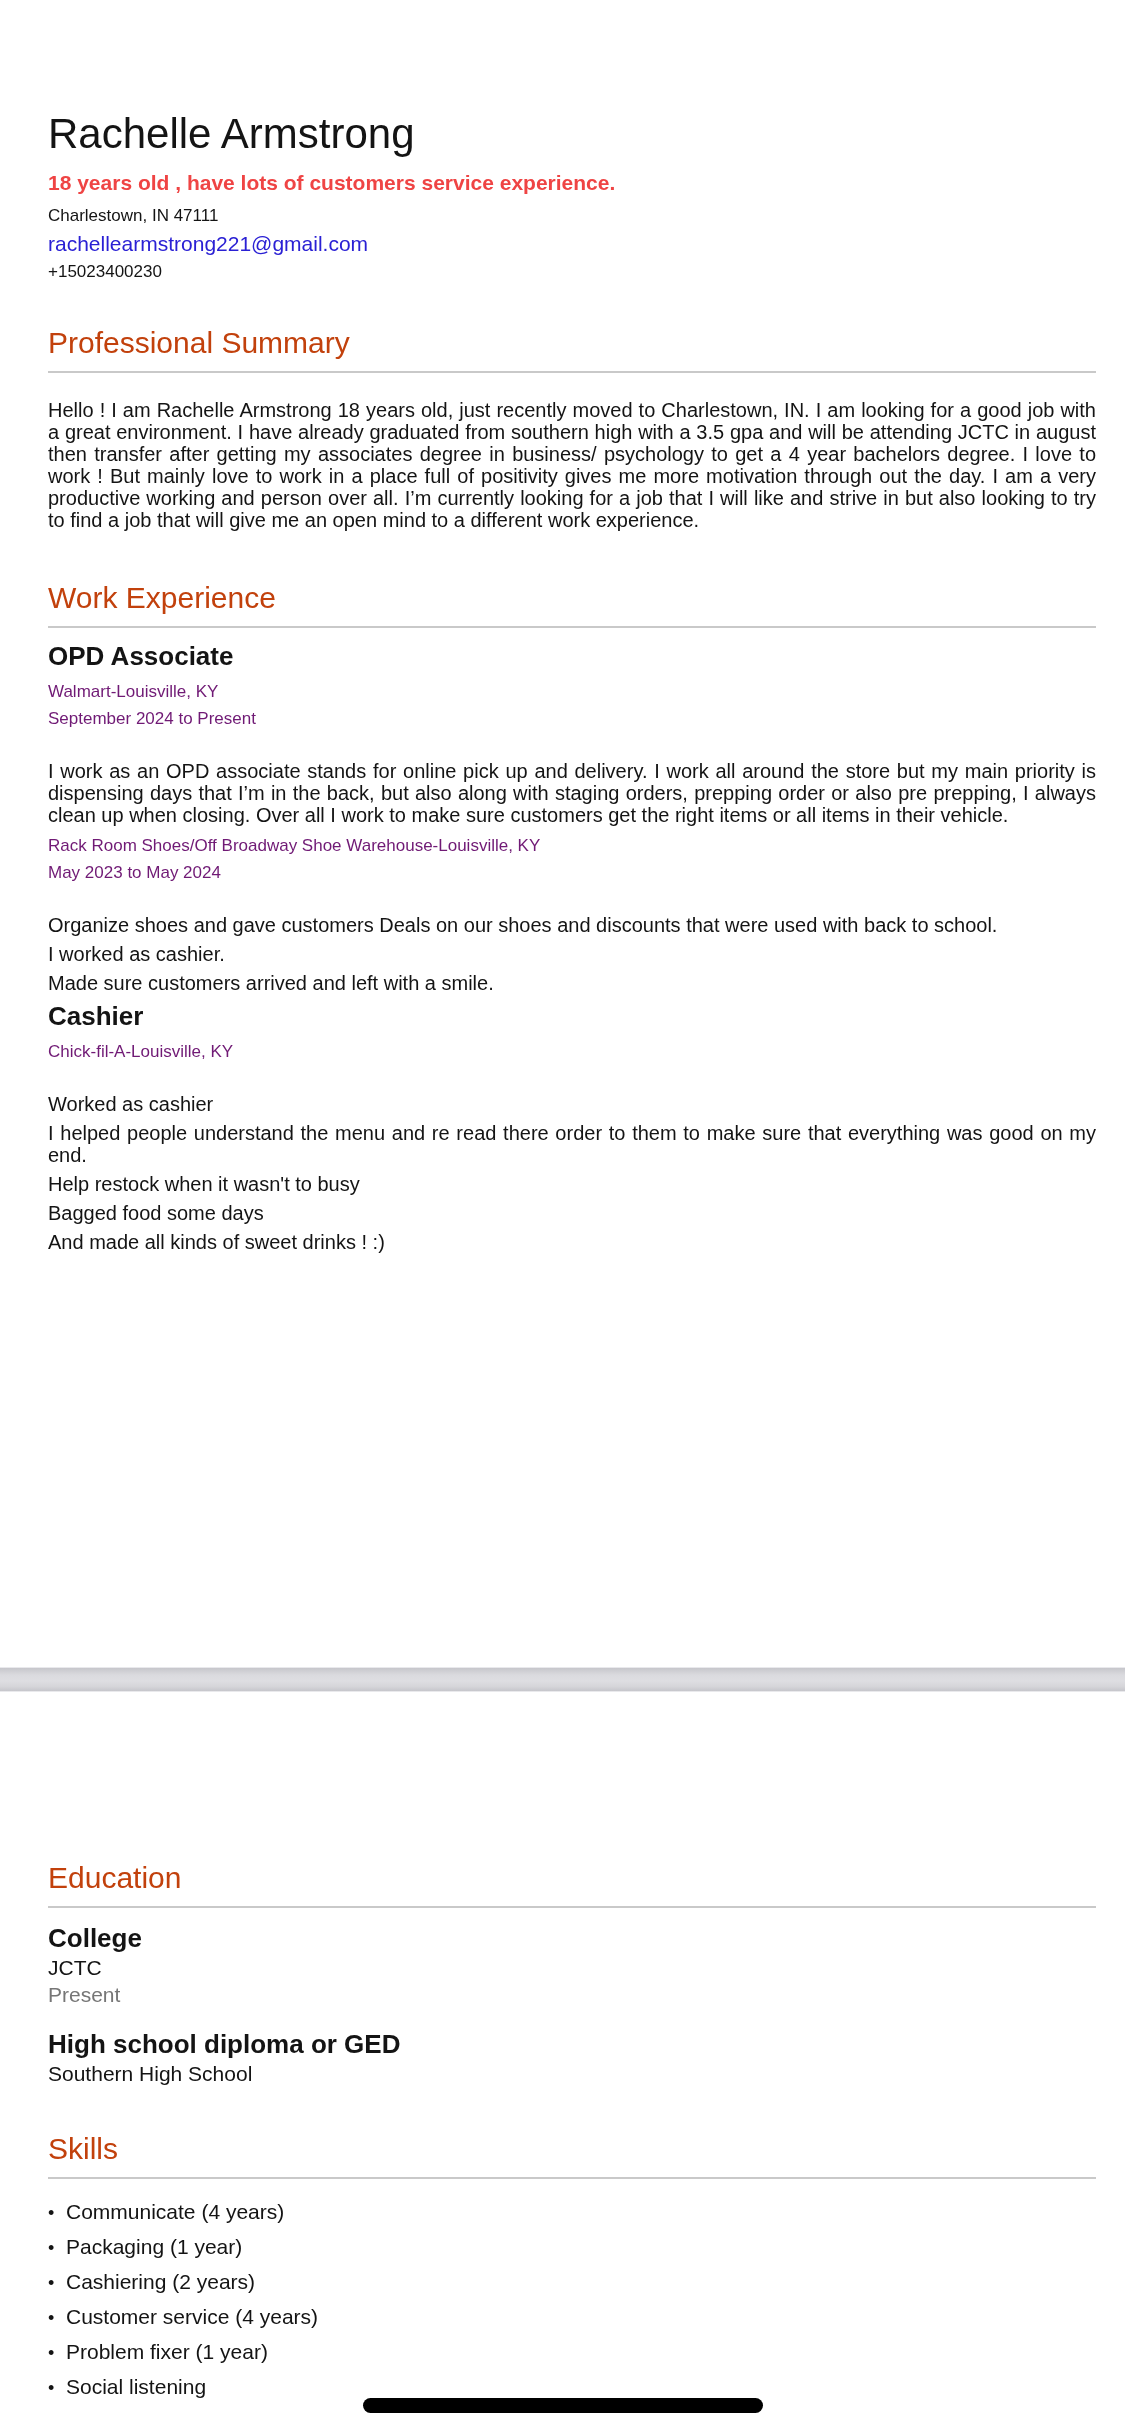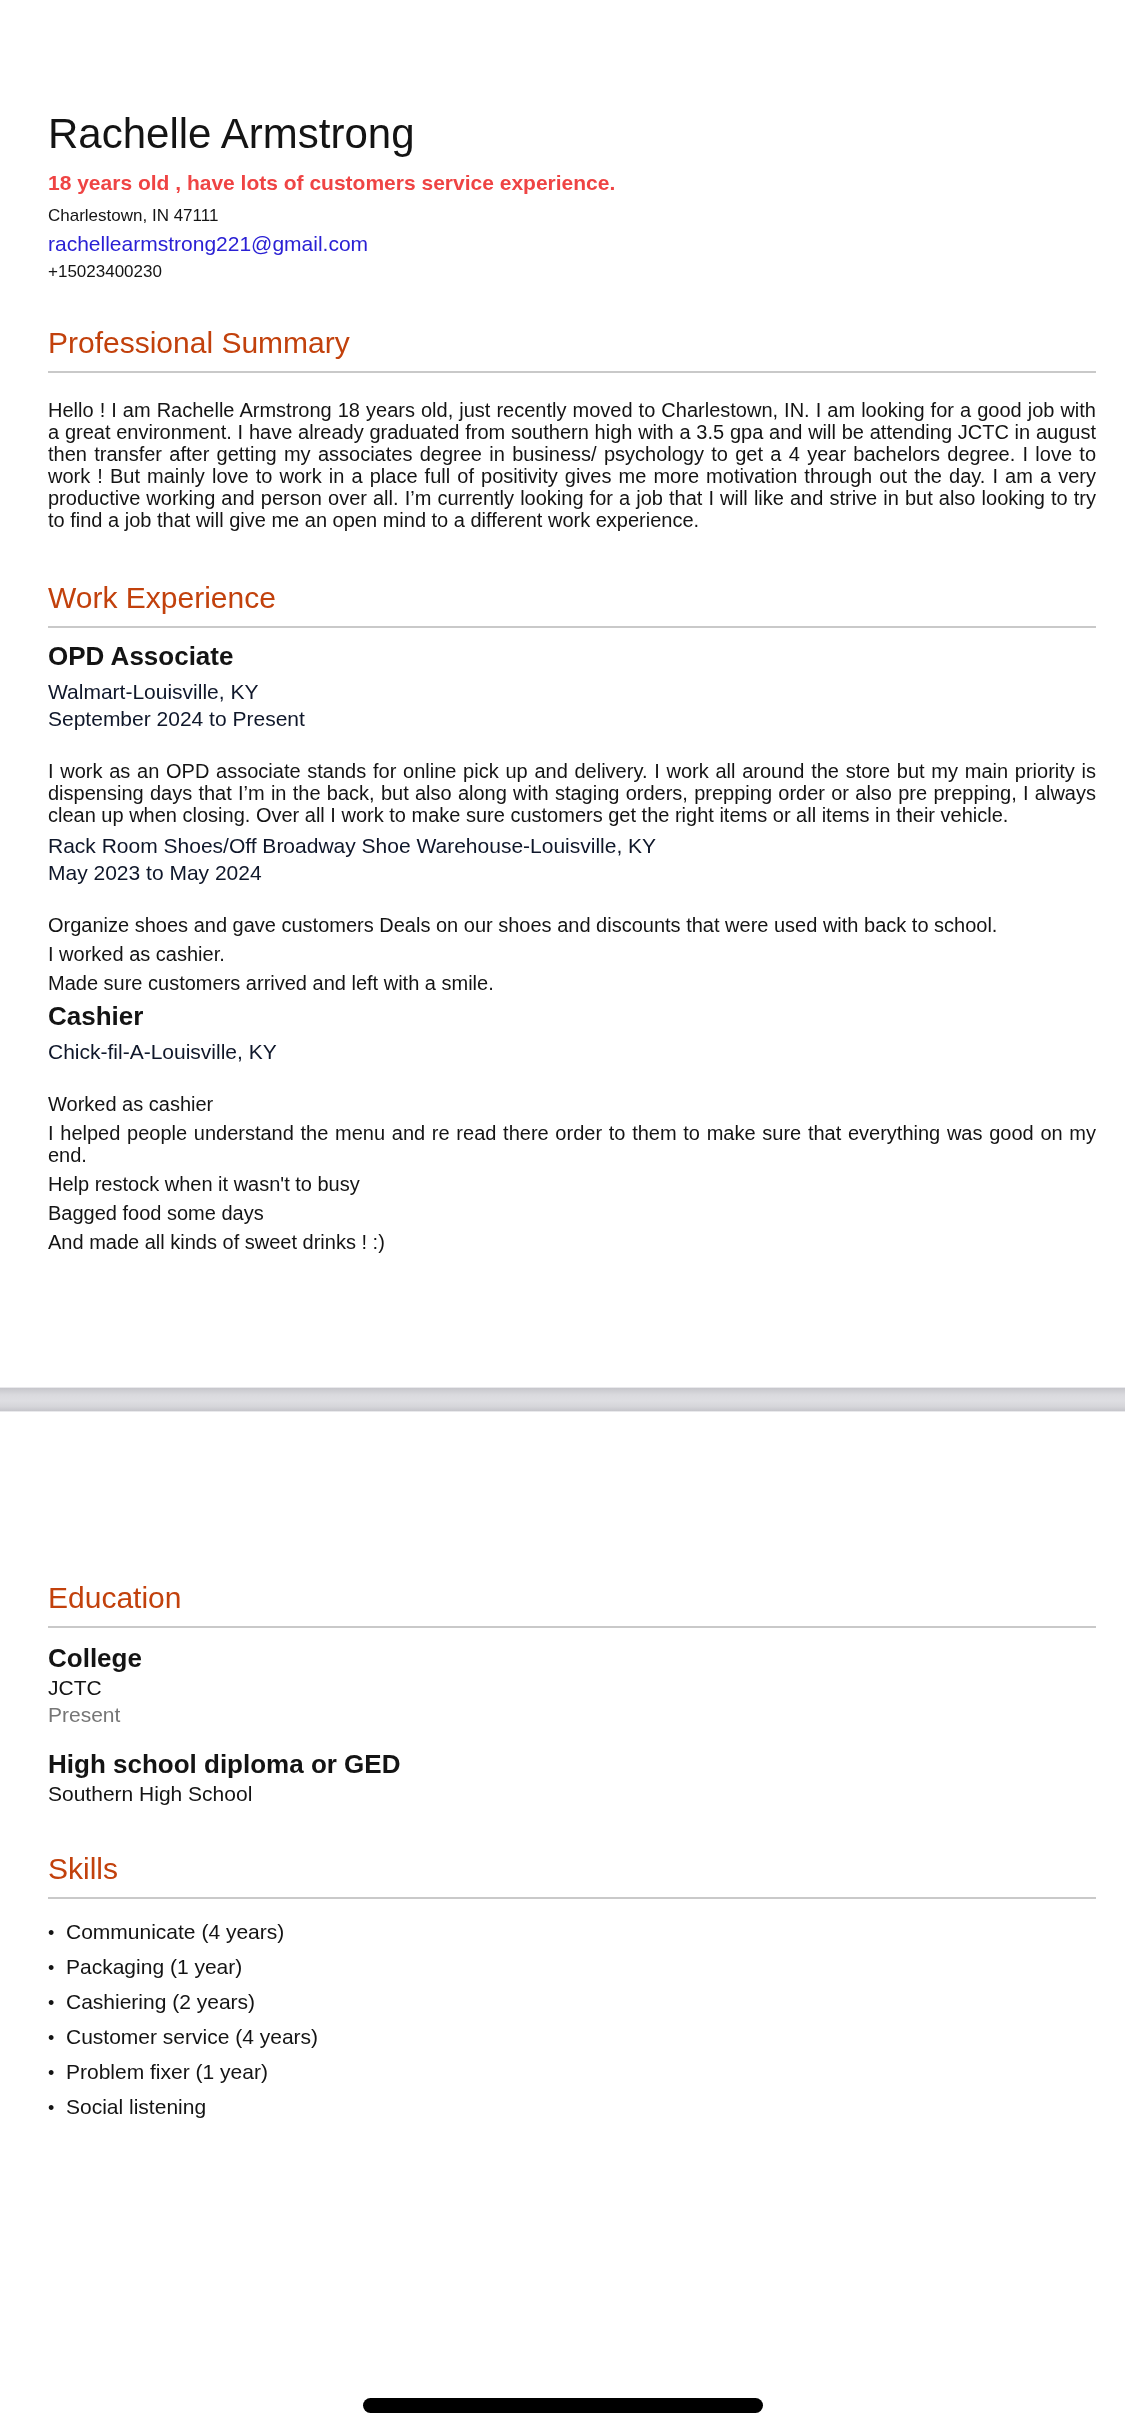--- a/index.html
+++ b/index.html
@@ -11,21 +11,21 @@
     color: #141414;
     overflow: hidden;
   }
   .screen {
     position: relative;
     width: 1125px;
     height: 2436px;
     background: #ffffff;
   }
   .page { background: #ffffff; }
-  .page1 { height: 1387px; overflow: hidden; }
+  .page1 { height: 1667px; overflow: hidden; }
   .page2 { height: 744px; overflow: hidden; }
   .content { padding-left: 48px; padding-right: 29px; }
   .page2 .content { padding-top: 168px; }
 
   h1.name {
     font-size: 42px;
     font-weight: 400;
     line-height: 48px;
     color: #141414;
     margin: 110px 0 12px 0;
@@ -76,23 +76,23 @@
   .job-title {
     font-size: 26px;
     font-weight: 700;
     line-height: 32px;
     color: #141414;
   }
   .mt12 { margin-top: 12px; }
   .mt6  { margin-top: 6px; }
   .job-meta { margin-top: 6px; }
   .meta-line {
-    font-size: 21px;
+    font-size: 17px;
     line-height: 27px;
-    color: #0f172a;
+    color: #701a75;
   }
   .job-desc { margin-top: 28px; }
   .job-desc p { margin-bottom: 7px; }
   .job-desc p:last-child { margin-bottom: 0; }
 
   .edu-entry-1 { margin-top: 14px; }
   .edu-entry-2 { margin-top: 20px; }
   .edu-degree {
     font-size: 26px;
     font-weight: 700;

